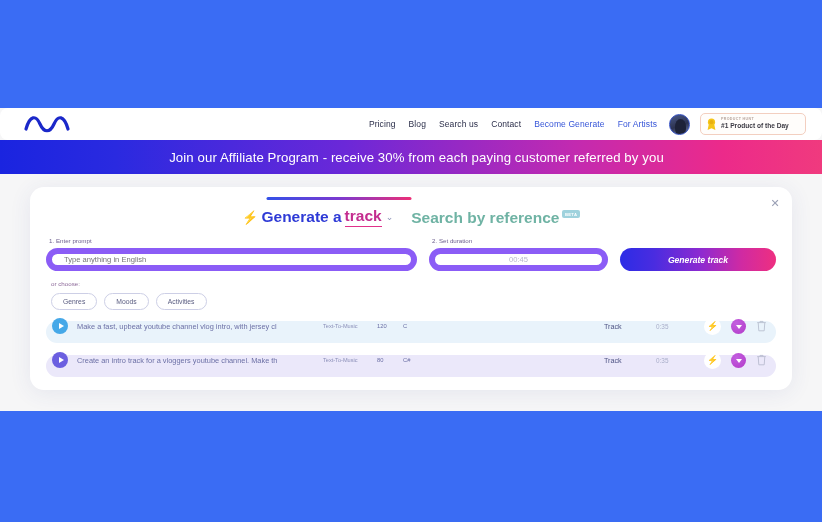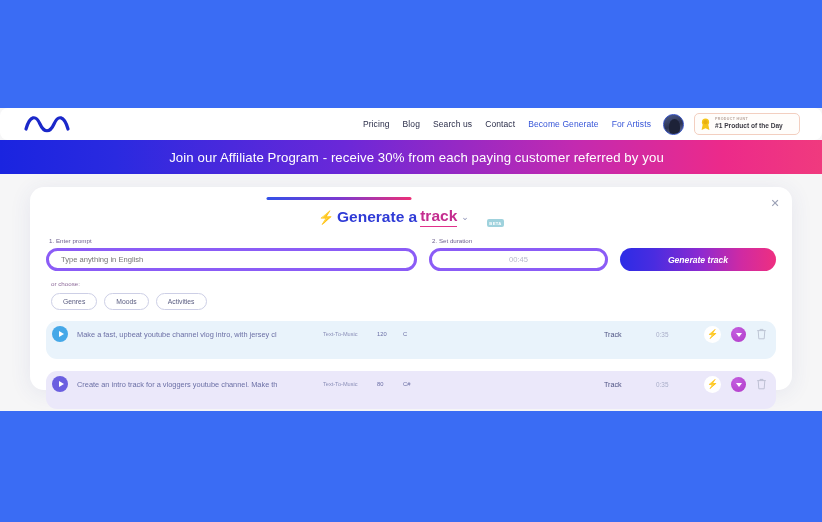--- a/index.html
+++ b/index.html
@@ -18,21 +18,21 @@
     overflow: hidden;
   }
 
   
   .navbar {
     position: relative;
     height: 32px;
     background: #ffffff;
     display: flex;
     align-items: center;
-    padding: 0 22px 0 24px;
+    padding: 0 16px 0 24px;
     border-radius: 8px;
   }
   .logo { width: 46px; height: 22px; display: block; }
   .nav-spacer { flex: 1; }
   .nav-links {
     display: flex; align-items: center; gap: 13px;
   }
   .nav-link {
     font-size: 8.5px;
     color: #2b2e4a;
@@ -139,21 +139,21 @@
   .form-row { display: flex; gap: 12px; margin-top: 10px; }
   .col-prompt { flex: 0 0 371px; }
   .col-duration { flex: 0 0 179px; }
   .col-button { flex: 1; display: flex; align-items: flex-end; }
   .field-label {
     font-size: 6.2px; color: #6d5f8f; margin-bottom: 4px; margin-left: 3px;
     font-weight: 500;
   }
   .input {
     width: 100%; height: 23px;
-    border: 3px solid #8b5cf6; border-radius: 12px;
+    border: 6px solid #8b5cf6; border-radius: 12px;
     background: #ffffff;
     font-size: 7.6px; color: #9a9cb8;
     padding: 0 12px;
     font-family: "Liberation Sans", sans-serif;
     outline: none;
   }
   .input.center { text-align: center; color: #b6b8cc; }
   .gen-btn {
     width: 100%; height: 23px; border: none; border-radius: 12px;
     background: linear-gradient(90deg, #2c2ce6 0%, #4a2ce0 22%, #8e2ad0 52%, #d02aa2 78%, #ee2f80 100%);
@@ -167,21 +167,21 @@
     border: 1px solid #cdcfe6; border-radius: 11px;
     padding: 4px 11px; font-size: 6.8px; color: #5a5d80;
     background: #fff; cursor: pointer; white-space: nowrap;
     font-family: "Liberation Sans", sans-serif;
   }
 
   
   .tracks { margin-top: 11px; display: flex; flex-direction: column; gap: 4px; }
   .track-row {
     display: flex; align-items: center;
-    height: 38px; border-radius: 11px;
+    height: 22px; border-radius: 11px;
     padding: 0 9px 12px 6px;
   }
   .track-row.r1 { background: #e9f3fb; }
   .track-row.r2 { background: #ebe8fa; margin-top: 8px; }
   .play {
     width: 16px; height: 16px; border-radius: 50%;
     display: flex; align-items: center; justify-content: center;
     flex: 0 0 auto;
   }
   .r1 .play { background: #45a8e8; }
@@ -271,20 +271,21 @@
         <div class="tab-underline"></div>
 
         <div class="tab tab-gen">
           <span class="bolt">⚡</span>
           <span>Generate a </span>
           <span class="tw-track">track</span>
           <span class="chev">⌄</span>
         </div>
 
         <div class="tab tab-ref">
+          <span>Search by reference</span>
           <span class="beta">BETA</span>
         </div>
       </div>
 
       <div class="form-row">
         <div class="col-prompt">
           <div class="field-label">1. Enter prompt</div>
           <input class="input" type="text" placeholder="Type anything in English" style="">
         </div>
         <div class="col-duration">

